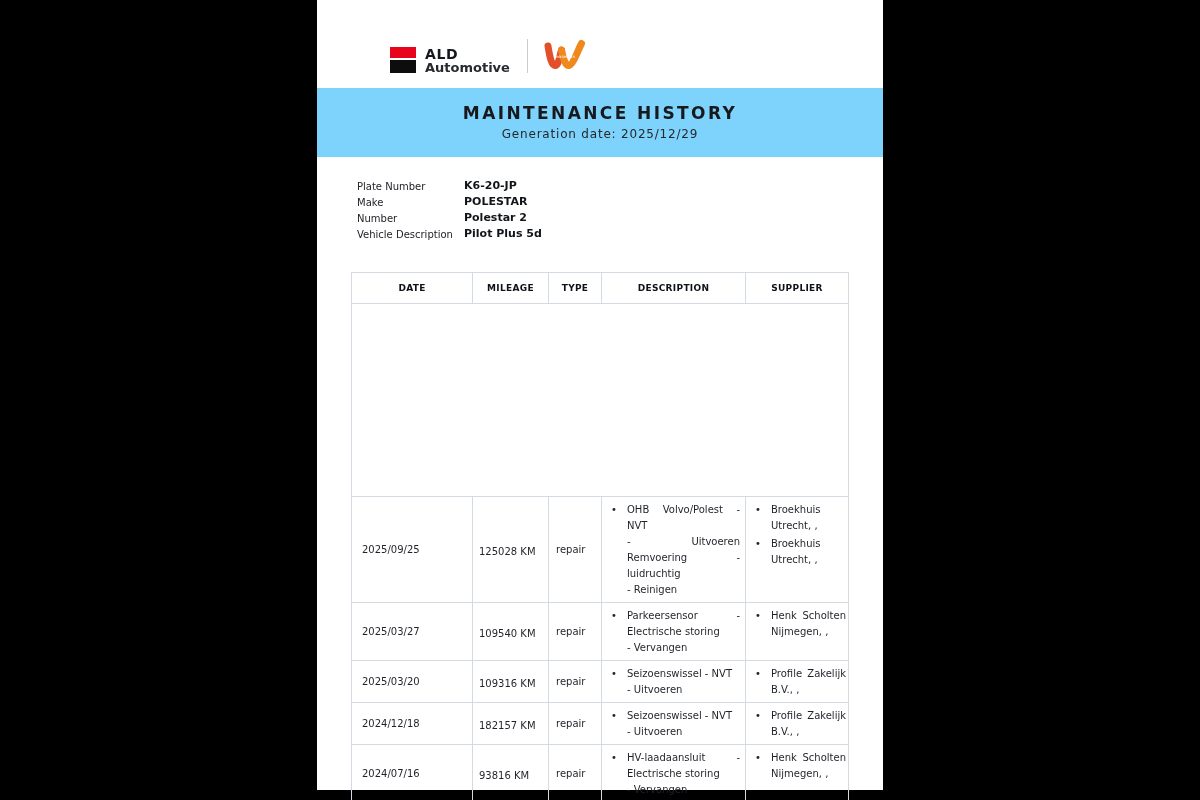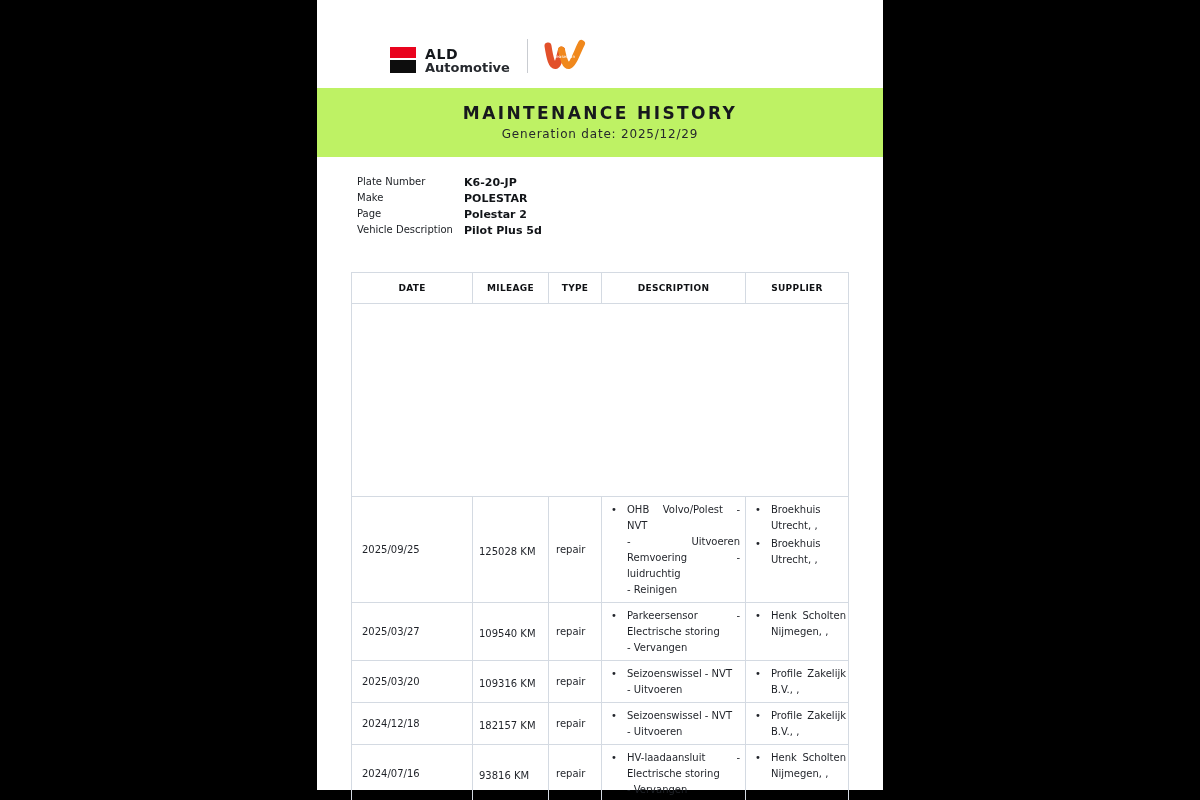--- a/index.html
+++ b/index.html
@@ -18,28 +18,28 @@
   .ald-mark::after  { content: ""; position: absolute; left: 0; top: 11px; width: 100%; height: 2px; background: #ffffff; }
   .ald-text { margin-left: 9px; padding-top: 1px; }
   .ald-name { font-size: 14px; font-weight: bold; letter-spacing: 0.6px; color: #15181c; line-height: 15px; }
   .ald-sub  { font-size: 13px; font-weight: bold; color: #26292e; line-height: 10px; margin-top: 1px; }
   .brand-divider { width: 1px; height: 34px; background: #c9ccd1; margin: 0 14px 0 17px; align-self: center; }
   .w-logo { width: 48px; height: 36px; margin-top: -3px; }
 
   
   .banner {
     position: absolute; left: 0; top: 88px; width: 100%; height: 69px;
-    background: #bef264; text-align: center; padding-top: 15px;
+    background: #7dd3fc; text-align: center; padding-top: 15px;
   }
   .banner-title { font-size: 17px; font-weight: bold; letter-spacing: 2.4px; color: #17191d; }
   .banner-sub   { font-size: 12px; letter-spacing: 0.8px; color: #26282c; margin-top: 4px; }
 
   
   .vehicle { position: absolute; left: 40px; top: 176px; }
-  .v-row { display: flex; height: 16px; align-items: flex-start; }
+  .v-row { display: flex; height: 16px; align-items: flex-end; }
   .v-label { width: 107px; font-size: 10px; color: #212429; }
   .v-value { font-size: 11px; font-weight: bold; color: #111418; }
 
   
   .content { position: absolute; left: 34px; top: 272px; width: 497px; }
   table { border-collapse: collapse; width: 497px; table-layout: fixed; }
   th, td { border: 1px solid #d4dae2; }
   th {
     height: 31px; font-size: 9px; font-weight: bold; letter-spacing: 0.3px;
     color: #101215; text-align: center; background: #ffffff;
@@ -88,21 +88,21 @@
   <div class="vehicle">
     <div class="v-row">
       <div class="v-label">Plate Number</div>
       <div class="v-value">K6-20-JP</div>
     </div>
     <div class="v-row">
       <div class="v-label">Make</div>
       <div class="v-value">POLESTAR</div>
     </div>
     <div class="v-row">
-      <div class="v-label">Page</div>
+      <div class="v-label">Number</div>
       <div class="v-value">Polestar 2</div>
     </div>
     <div class="v-row">
       <div class="v-label">Vehicle Description</div>
       <div class="v-value">Pilot Plus 5d</div>
     </div>
   </div>
 
   <div class="content">
     <table>

